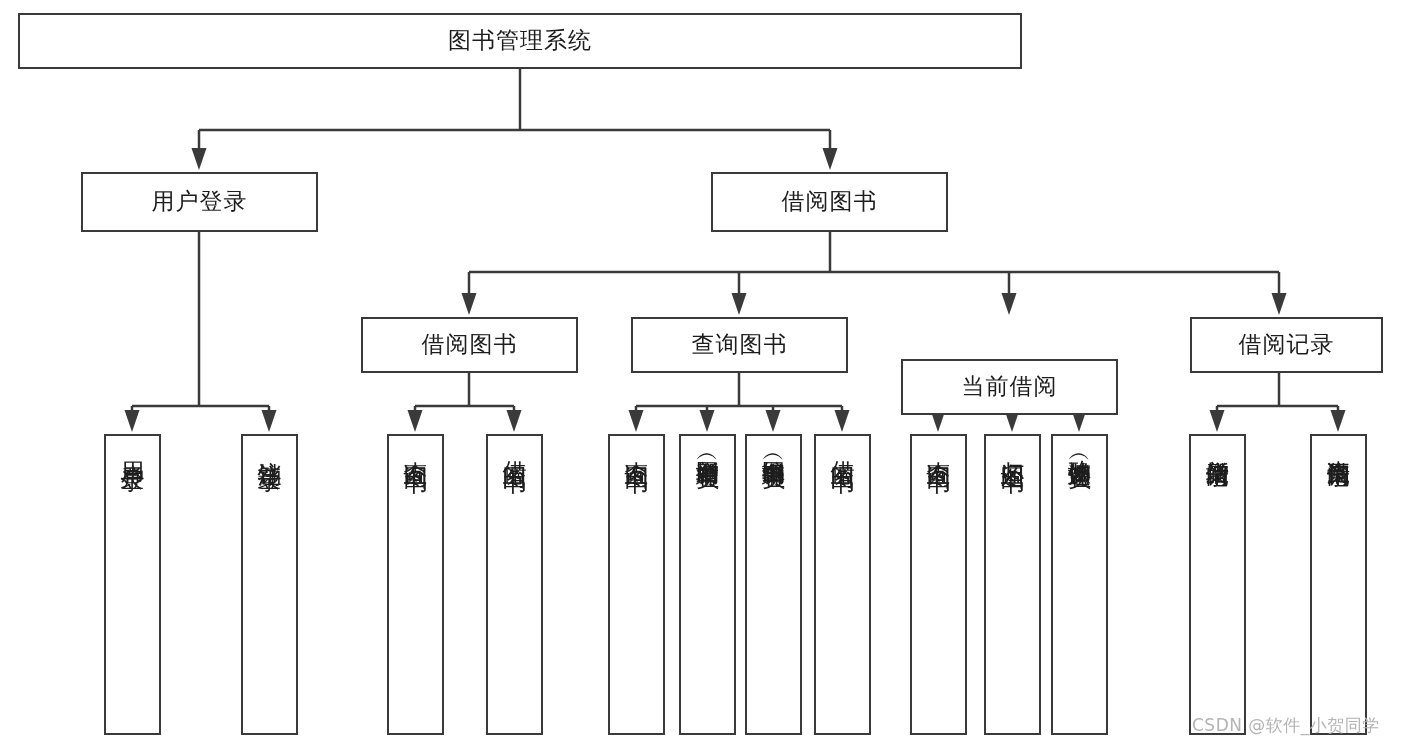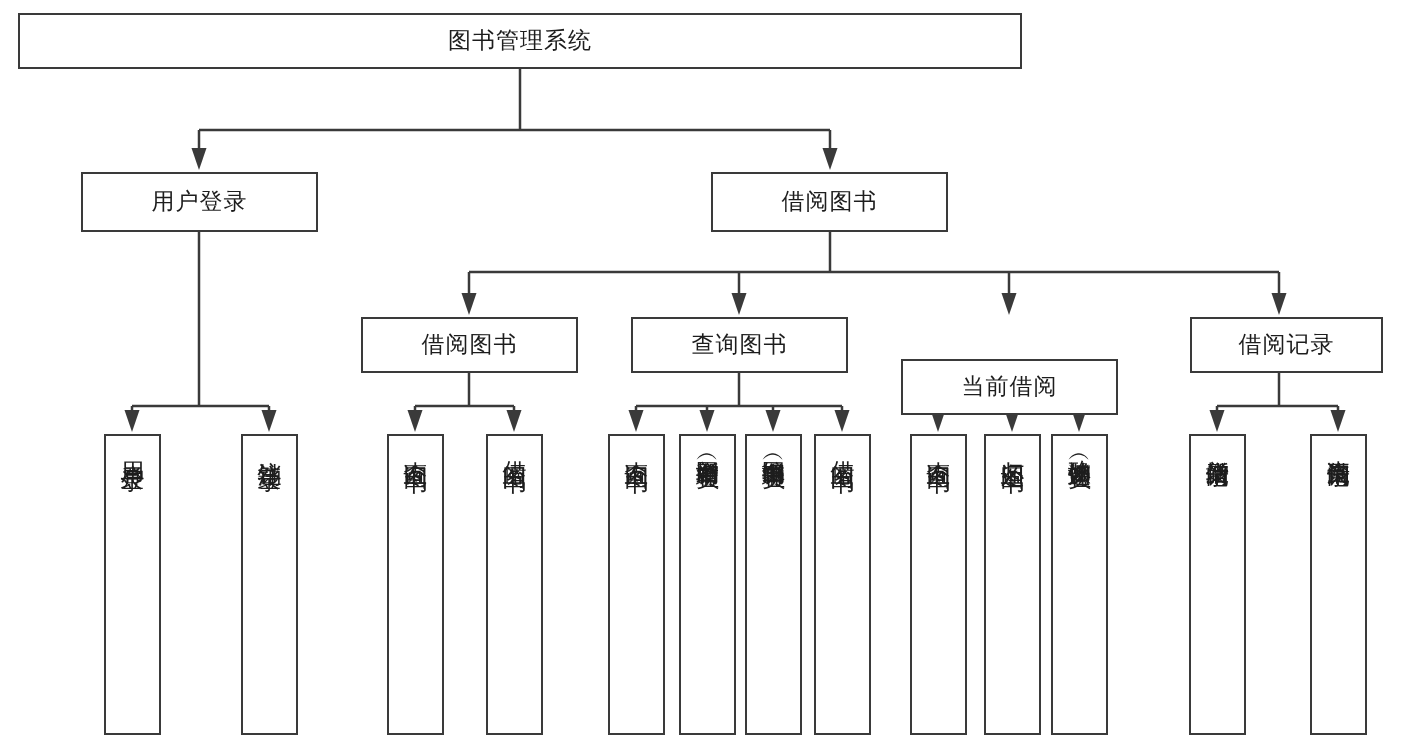--- a/index.html
+++ b/index.html
@@ -187,14 +187,15 @@
         <span class="label">确认归还（管理员）</span>
       </div>
       <div class="node vert tall" style="left: 1189px; top: 434px; width: 57px; height: 301px;">
         <span class="label">新增借阅记录</span>
       </div>
       <div class="node vert tall" style="left: 1310px; top: 434px; width: 57px; height: 301px;">
         <span class="label">查询借阅记录</span>
       </div>
     </div>
 
+  <div class="watermark" style="left: 1192px; top: 714px;">CSDN @软件_小贺同学</div>
 
 </div>
 
 </body></html>

